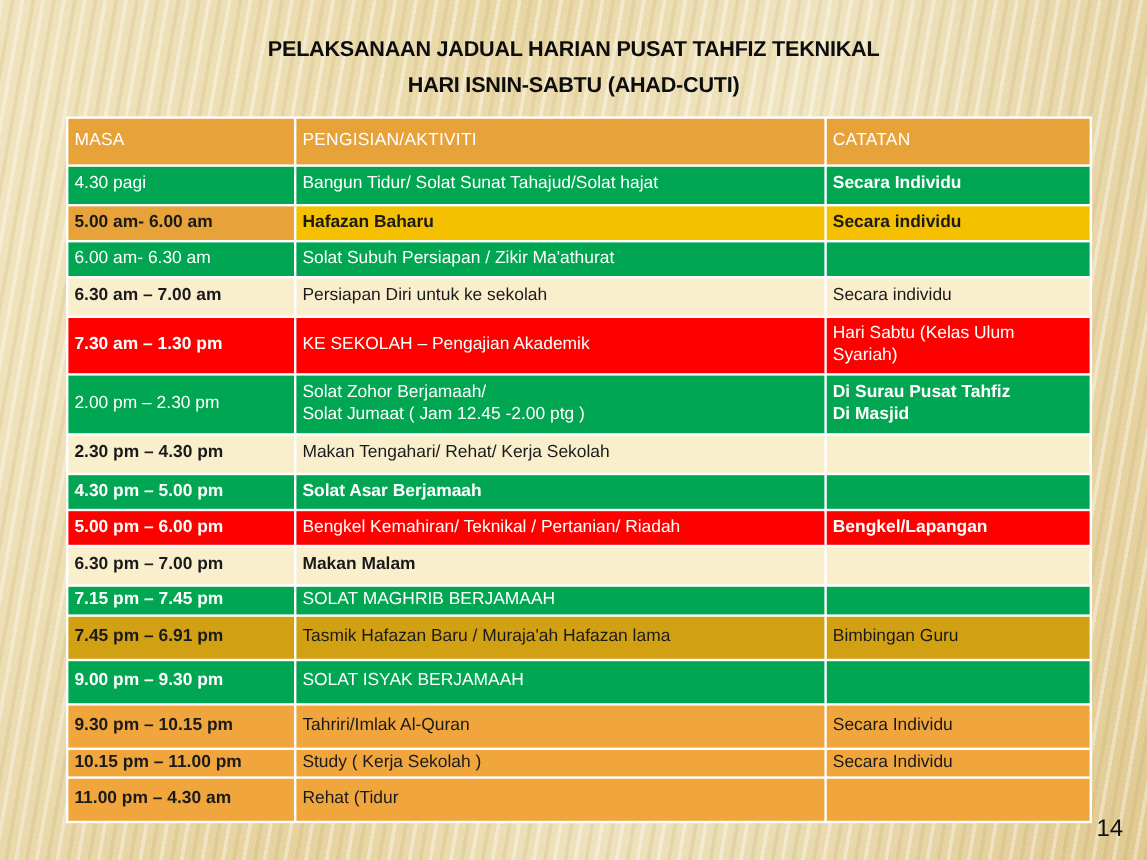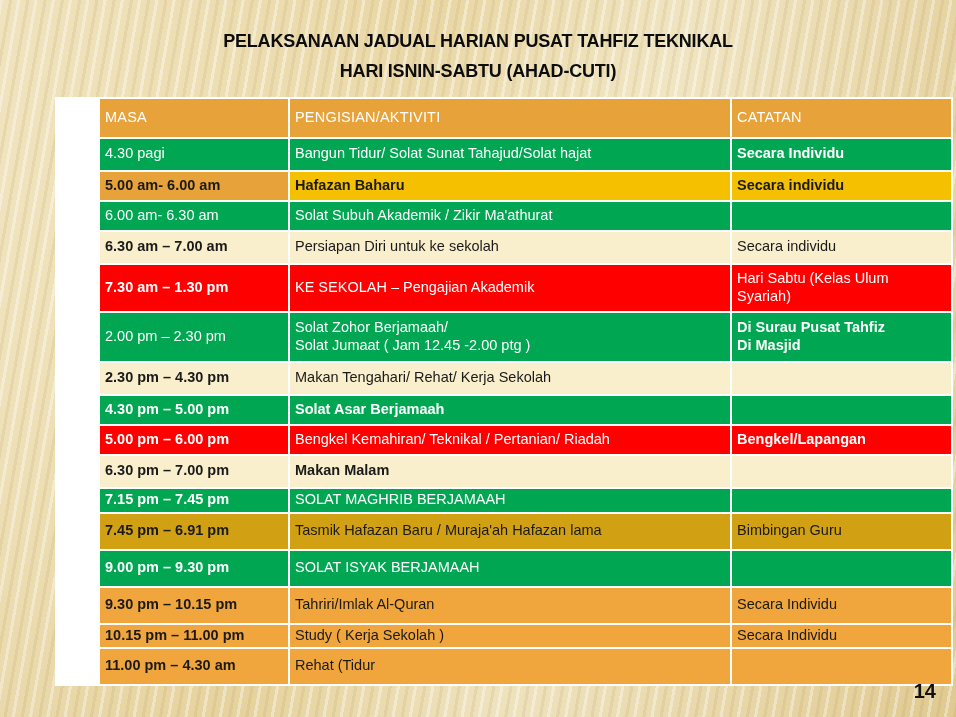--- a/index.html
+++ b/index.html
@@ -60,21 +60,20 @@
   #schedule-table {
     position: absolute;
     left: 55px;
     top: 97px;
     width: 847px;
     border-collapse: separate;
     border-spacing: 2px;
     background: #ffffff;
     z-index: 3;
     table-layout: fixed;
-    padding-left: 43px;
   }
   #schedule-table td, #schedule-table th {
     padding: 2px 5px 3px 5px;
     vertical-align: middle;
     font-size: 14.5px;
     line-height: 17.5px;
     text-align: left;
     overflow: hidden;
   }
   col.c-masa { width: 188px; }
@@ -102,21 +101,21 @@
 
   .bold { font-weight: bold; }
   .sm   { font-size: 13px; }
   .lead-sp { padding-left: 11px; }
 
   #page-number {
     position: absolute;
     right: 20px;
     bottom: 14px;
     font-size: 20px;
-    font-weight: bold;
+    font-weight: normal;
     color: #111111;
     z-index: 4;
   }
 </style>
 </head>
 <body>
 
 <div id="slide">
 
   <div id="title-block">
@@ -143,21 +142,21 @@
         <td class="bg-green">Bangun Tidur/ Solat Sunat Tahajud/Solat hajat</td>
         <td class="bg-green bold sm">Secara Individu</td>
       </tr>
       <tr style="height:28px">
         <td class="bg-orange bold">5.00 am- 6.00 am</td>
         <td class="bg-amber bold">Hafazan Baharu</td>
         <td class="bg-amber bold sm">Secara individu</td>
       </tr>
       <tr style="height:28px">
         <td class="bg-green">6.00 am- 6.30 am</td>
-        <td class="bg-green">Solat Subuh Akademik / Zikir Ma'athurat</td>
+        <td class="bg-green">Solat Subuh Persiapan / Zikir Ma'athurat</td>
         <td class="bg-green"></td>
       </tr>
       <tr style="height:31px">
         <td class="bg-cream bold">6.30 am – 7.00 am</td>
         <td class="bg-cream lead-sp">Persiapan Diri untuk ke sekolah</td>
         <td class="bg-cream sm">Secara individu</td>
       </tr>
       <tr style="height:46px">
         <td class="bg-red bold sm">7.30 am – 1.30 pm</td>
         <td class="bg-red">KE SEKOLAH – Pengajian Akademik</td>

